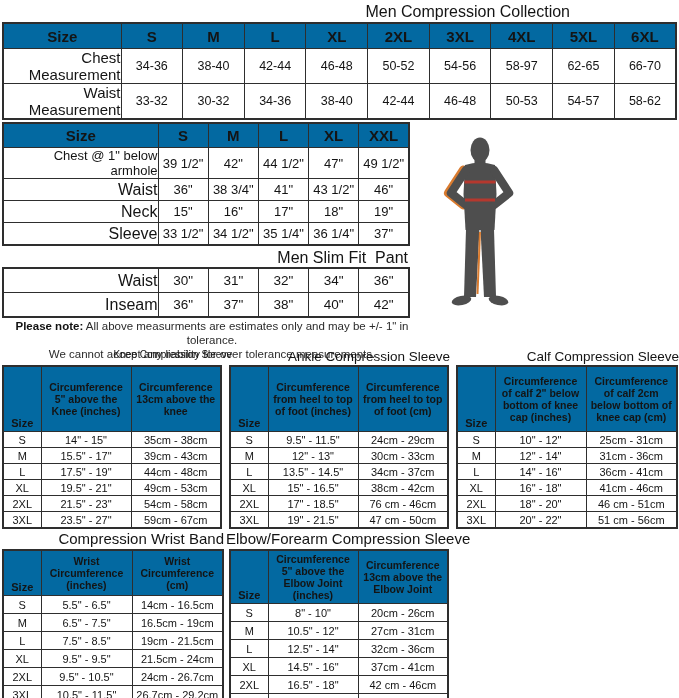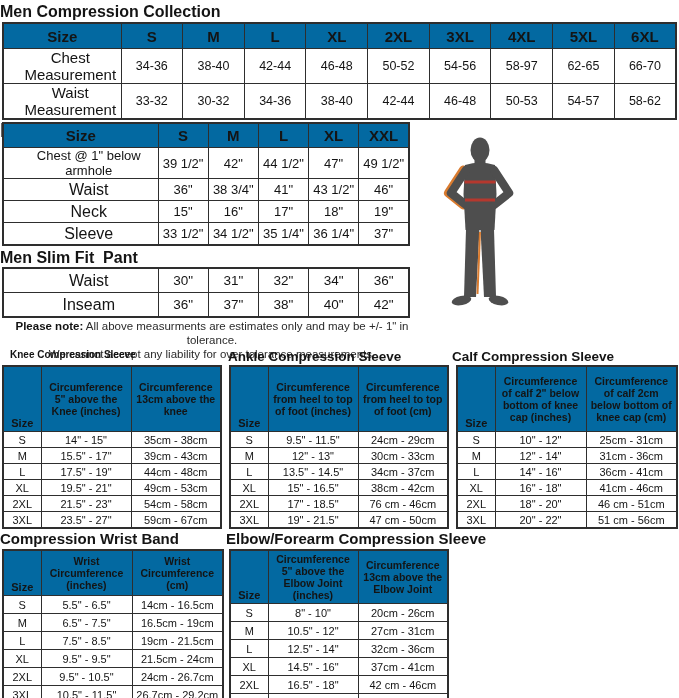--- a/index.html
+++ b/index.html
@@ -2,22 +2,22 @@
 <html><head>
 <meta charset="utf-8">
 <style>
   html,body{margin:0;padding:0}
   body{position:relative;width:679px;height:698px;background:#fff;color:#141414;
        font-family:"Liberation Sans",sans-serif;overflow:hidden}
   .abs{position:absolute}
   table{border-collapse:collapse;table-layout:fixed;border:2px solid #2e2e2e}
   th,td{border:1px solid #2e2e2e;text-align:center;vertical-align:middle;padding:0;overflow:hidden}
   .hdr th{background:#0369a1;font-weight:bold}
-  .lbl{text-align:center;padding-left:16px}
-  .sect-title{position:absolute;text-align:left;font-weight:bold;white-space:pre}
+  .lbl{text-align:right;padding-left:16px}
+  .sect-title{position:absolute;text-align:right;font-weight:normal;white-space:pre}
 
   
   #title1{left:0;top:3px;width:570px;font-size:16px}
   #title2{left:0;top:119px;width:408px;font-size:20px}
   #title3{left:0;top:249px;width:408px;font-size:16px}
   #titleKnee{left:10px;top:349px;width:222px;font-size:10px}
   #titleAnkle{left:228px;top:349px;width:222px;font-size:13.5px}
   #titleCalf{left:452px;top:349px;width:227px;font-size:13.5px}
   #titleWrist{left:0;top:530px;width:224px;font-size:15px}
   #titleElbow{left:226px;top:530px;width:232px;font-size:15px}

